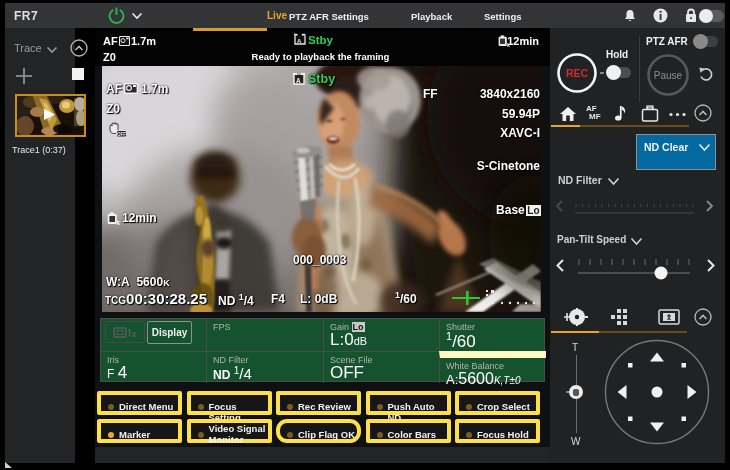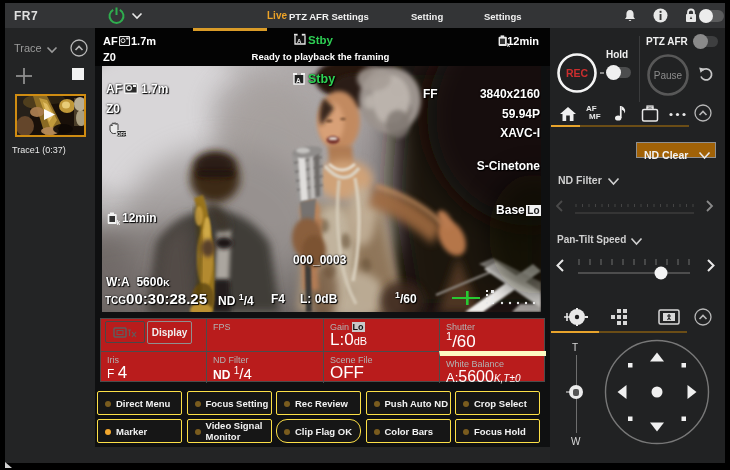--- a/index.html
+++ b/index.html
@@ -9,35 +9,35 @@
 .abs { position:absolute; }
 
 
 #nav { position:absolute; left:5px; top:3px; width:720px; height:25px; background:#333436; }
 #nav .fr7 { position:absolute; left:9px; top:6px; color:#e0e0e0; font-size:12px; font-weight:bold; letter-spacing:0.5px;}
 #nav .tab { position:absolute; top:7px; font-size:10px; color:#f0f0f0; font-weight:bold; }
 #nav .tab.active { color:#eda328;padding-left:43px; }
 #tabline { position:absolute; left:188px; top:25px; width:74px; height:3px; background:#d99b28; z-index:5; }
 
 
-#left { position:absolute; left:5px; top:28px; width:90px; height:435px; background:#232425; }
+#left { position:absolute; left:5px; top:28px; width:70px; height:435px; background:#232425; }
 
 
 #center { position:absolute; left:95px; top:28px; width:455px; height:435px; background:#0f1011; }
 #statusbar { position:absolute; left:0; top:0; width:455px; height:38px; background:#030303; color:#fff; }
 #video { position:absolute; left:7px; top:38px; width:439px; height:246px; background:#181210; overflow:hidden; }
 
 
-#infopanel { position:absolute; left:5px; top:290px; width:445px; height:64px; border:1px solid #4c4c4c; background:#b91c1c; }
+#infopanel { position:absolute; left:5px; top:290px; width:445px; height:64px; border:1px solid #4c4c4c; background:#14532d; }
 .ip-cell { position:absolute; border-left:1px solid #4c4c4c; }
 .ip-label { position:absolute; left:6px; top:3px; font-size:9px; color:#b2b2b2; }
 .ip-val { position:absolute; left:6px; top:11px; font-size:17px; color:#fff; }
 
 
-.fbtn { position:absolute; width:85px; height:24px; background:#161616; border:1px solid #fde047; border-radius:2px; color:#f2f2f2; font-size:9.5px; font-weight:bold; }
+.fbtn { position:absolute; width:85px; height:24px; background:#161616; border:4px solid #fde047; border-radius:2px; color:#f2f2f2; font-size:9.5px; font-weight:bold; }
 .fbtn .dot { position:absolute; left:7px; top:9px; width:6px; height:6px; border-radius:50%; background:#7a5c1e; }
 .fbtn .dot.on { background:#f2a72e; }
 .fbtn .lbl { position:absolute; left:18px; top:6px; }
 .fbtn .lbl2 { position:absolute; left:18px; top:1px; line-height:10.5px; }
 
 
 #right { position:absolute; left:550px; top:28px; width:175px; height:435px; background:#212223; }
 
 
 #bottom { position:absolute; left:0px; top:463px; width:730px; height:7px; background:#000; }
@@ -54,21 +54,21 @@
     <span class="fr7">FR7</span>
     <svg class="abs" style="left:102px;top:3px" width="19" height="19" viewBox="0 0 19 19">
       <path d="M 6.21 3.82 A 7 7 0 1 0 12.79 3.82" fill="none" stroke="#2fae4e" stroke-width="2"></path>
       <line x1="9.5" y1="1.5" x2="9.5" y2="9" stroke="#2fae4e" stroke-width="2"></line>
     </svg>
     <svg class="abs" style="left:126px;top:9px" width="12" height="8" viewBox="0 0 12 8">
       <path d="M1.5 1.5 L6 6 L10.5 1.5" fill="none" stroke="#e8e8e8" stroke-width="1.6"></path>
     </svg>
     <span class="tab active" style="left:219px;">Live</span>
     <span class="tab" style="left:284px;font-size:9.5px;top:8px;">PTZ AFR Settings</span>
-    <span class="tab" style="left:406px;font-size:9.5px;top:8px;">Setting</span>
+    <span class="tab" style="left:406px;font-size:9.5px;top:8px;">Playback</span>
     <span class="tab" style="left:479px;font-size:9.5px;top:8px;">Settings</span>
     <div id="tabline"></div>
 
     <svg class="abs" style="left:618px;top:6px" width="14" height="14" viewBox="0 0 14 14">
       <path d="M7 1 C4.6 1 3.4 2.8 3.4 5 L3.4 8 L2 10 L12 10 L10.6 8 L10.6 5 C10.6 2.8 9.4 1 7 1 Z" fill="#e8e8e8"></path>
       <path d="M5.6 11 A1.5 1.5 0 0 0 8.4 11 Z" fill="#e8e8e8"></path>
     </svg>
 
     <svg class="abs" style="left:648px;top:5px" width="15" height="15" viewBox="0 0 15 15">
       <circle cx="7.5" cy="7.5" r="7" fill="#e8e8e8"></circle>
@@ -376,21 +376,21 @@
         <span class="ip-val" style="top:11px;font-size:12px;">F <span style="font-size:17px;">4</span></span>
       </div>
       <div class="ip-cell" style="left:105px;top:32px;width:117px;height:32px;border-top:1px solid #4c4c4c;">
         <span class="ip-label">ND Filter</span>
         <span class="ip-val" style="font-size:12px;top:13px;font-weight:bold;">ND <sup style="font-size:10px;font-weight:normal;">1</sup><span style="font-weight:normal;font-size:15px;">/4</span></span>
       </div>
       <div class="ip-cell" style="left:222px;top:32px;width:116px;height:32px;border-top:1px solid #4c4c4c;">
         <span class="ip-label">Scene File</span>
         <span class="ip-val" style="top:11px;">OFF</span>
       </div>
-      <div class="ip-cell" style="left:338px;top:32px;width:107px;height:32px;border-top:5px solid #fef9c3;">
+      <div class="ip-cell" style="left:338px;top:32px;width:107px;height:32px;border-top:7px solid #fef9c3;">
         <span class="ip-label">White Balance</span>
         <span class="ip-val" style="top:12px;font-size:13px;">A:<span style="font-size:16px;">5600</span><span style="font-size:10px;font-style:italic;">K,T±0</span></span>
       </div>
     </div>
     <div class="abs" style="left:0;top:419px;width:455px;height:16px;background:#232425;"></div>
 
     <div class="fbtn" style="left:2px;top:363px;">
         <div class="dot"></div>
         <span class="lbl">Direct Menu</span>
       </div>
@@ -477,21 +477,21 @@
         <circle cx="9.5" cy="3.5" r="1.6" fill="#e8e8e8"></circle>
         <circle cx="16" cy="3.5" r="1.6" fill="#e8e8e8"></circle>
     </svg>
     <svg class="abs" style="left:144px;top:76px" width="18" height="18" viewBox="0 0 18 18">
       <circle cx="9" cy="9" r="8" fill="none" stroke="#b8b8b8" stroke-width="1.3"></circle>
       <path d="M5.5 11 L9 7.5 L12.5 11" fill="none" stroke="#b8b8b8" stroke-width="1.6"></path>
     </svg>
     <div class="abs" style="left:1px;top:97px;width:138px;height:2px;background:#6b4d16;"></div>
     <div class="abs" style="left:1px;top:97px;width:29px;height:2px;background:#e8a42c;"></div>
 
-    <div class="abs" style="left:86px;top:114px;width:80px;height:16px;border:1px solid #909090;background:#a16207;">
+    <div class="abs" style="left:86px;top:106px;width:80px;height:36px;border:1px solid #909090;background:#0369a1;">
       <span class="abs" style="left:7px;top:6px;color:#f2f2f2;font-size:10.5px;font-weight:bold;">ND Clear</span>
       <svg class="abs" style="left:61px;top:8px" width="13" height="9" viewBox="0 0 13 9">
         <path d="M1.5 1.5 L6.5 7 L11.5 1.5" fill="none" stroke="#e8e8e8" stroke-width="1.6"></path>
       </svg>
     </div>
 
     <span class="abs" style="left:8px;top:146px;color:#d0d0d0;font-size:10.5px;font-weight:bold;">ND Filter</span>
     <svg class="abs" style="left:57px;top:149px" width="13" height="9" viewBox="0 0 13 9">
       <path d="M1.5 1.5 L6.5 7 L11.5 1.5" fill="none" stroke="#d0d0d0" stroke-width="1.6"></path>
     </svg>

